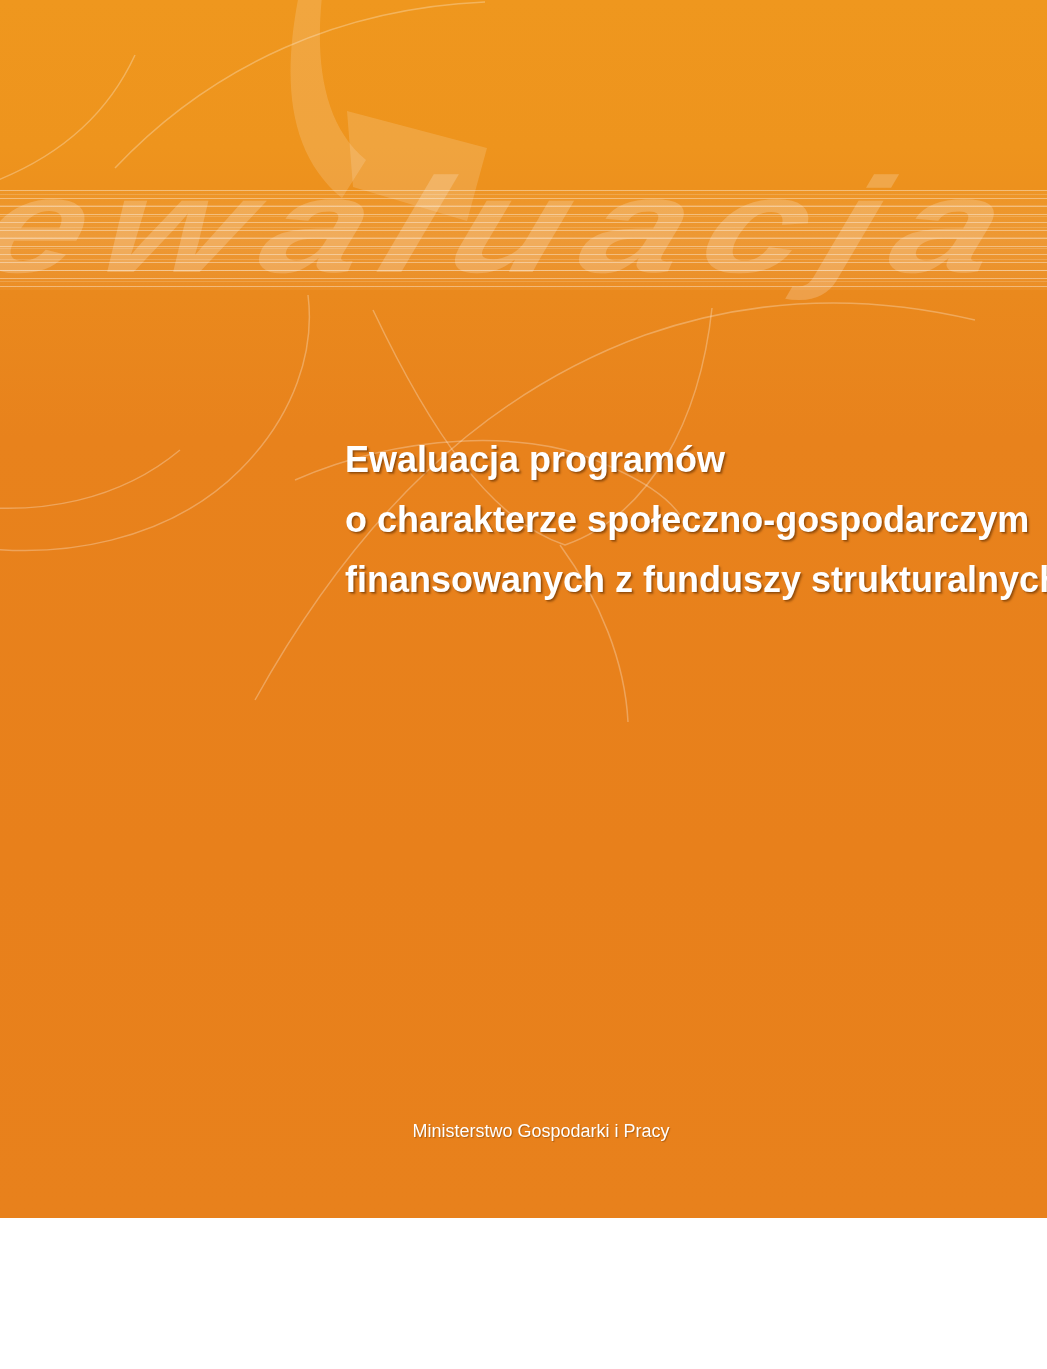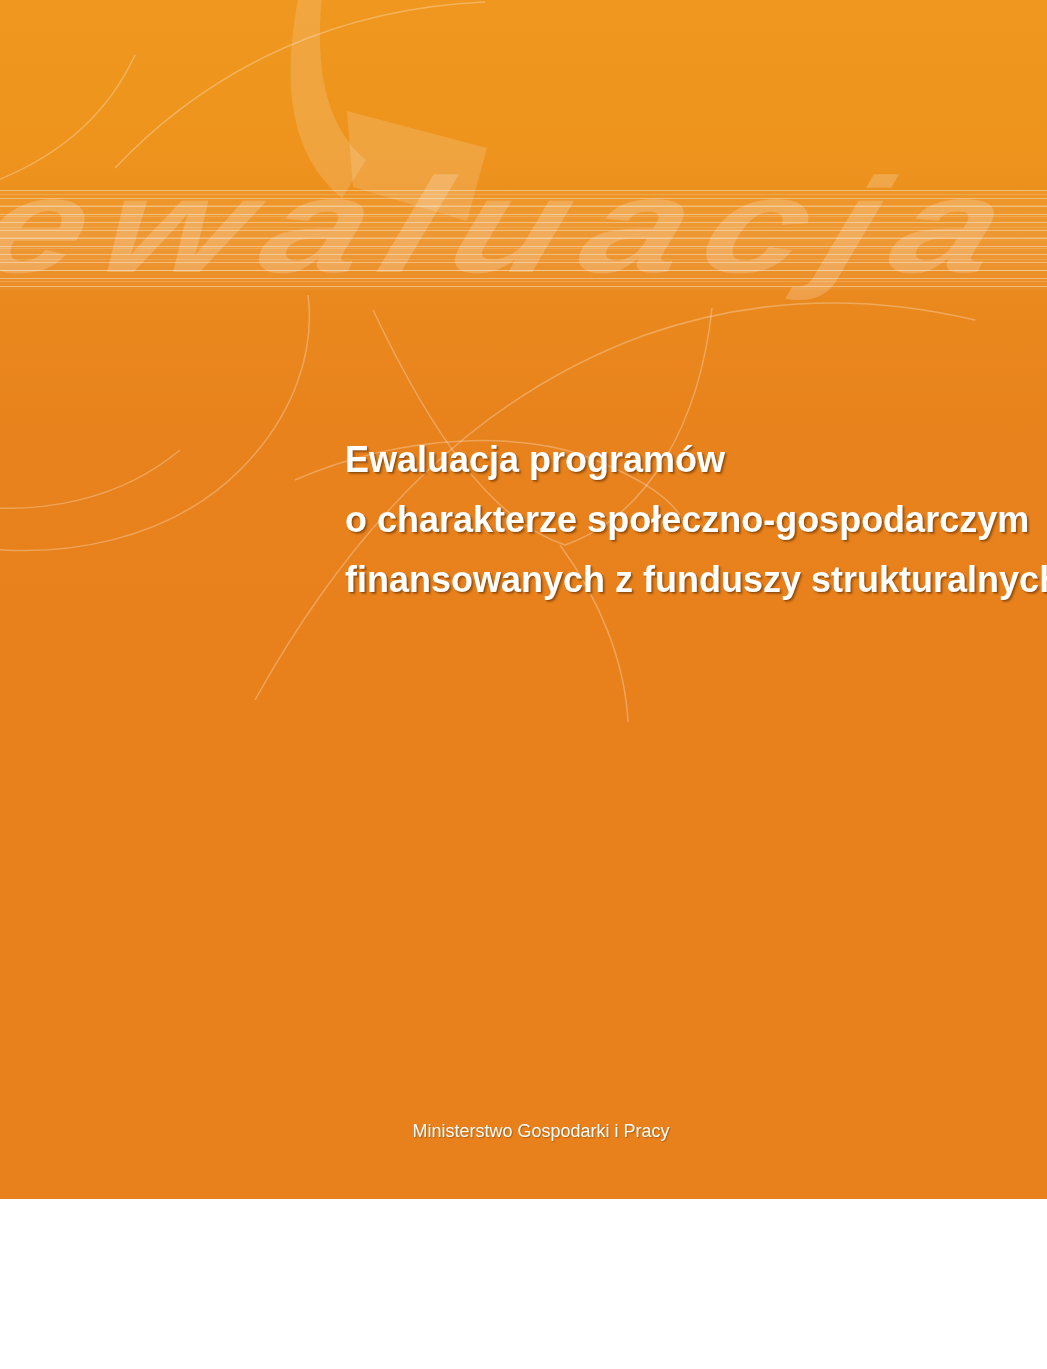--- a/index.html
+++ b/index.html
@@ -1,20 +1,20 @@
 <!DOCTYPE html>
 <html><head>
 <meta charset="utf-8">
 <style>
   * { margin:0; padding:0; box-sizing:border-box; }
   html,body { width:1047px; }
   body { font-family:"Liberation Sans", sans-serif; }
 
   .cover {
-    position:relative; width:1047px; height:1199px;
+    position:relative; width:1047px; height:1369px;
     background:#fff; overflow:hidden;
   }
 
   
   .orange {
     position:absolute; left:0; top:0; width:1047px; height:1218px;
     background:linear-gradient(180deg,
       #EF971E 0%, #EE941D 12%, #EA891D 24%, #E8821C 36%, #E8801B 70%, #E8811C 100%);
     overflow:hidden;
   }

